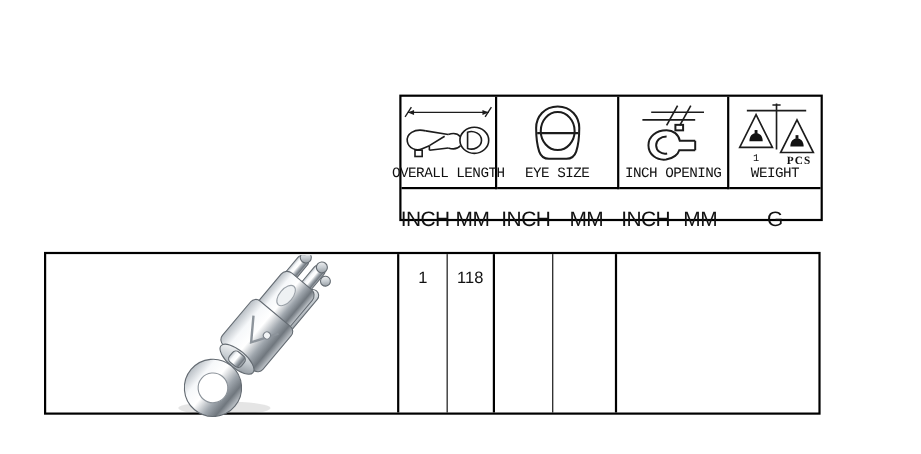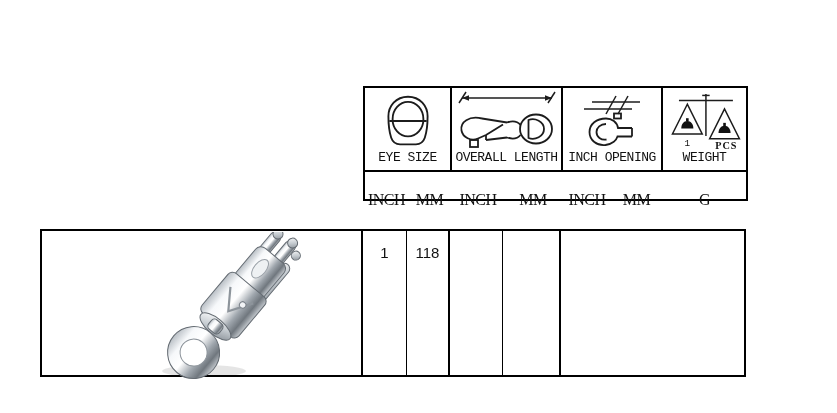--- a/index.html
+++ b/index.html
@@ -29,22 +29,22 @@
   }
   .gcell .iconwrap{flex:1;display:flex;align-items:center;justify-content:center;width:100%;}
   .glabel{
     font-family:"Liberation Mono",monospace;
     font-size:13px;letter-spacing:-0.5px;white-space:nowrap;
     line-height:1;padding-bottom:2px;
   }
   .ucell{
     grid-row:2;
     display:flex;align-items:center;justify-content:center;
-    font-family:Liberation Serif, serif;
-    font-size:16px;letter-spacing:-0.5px;
+    font-family:Liberation Sans, sans-serif;
+    font-size:19px;letter-spacing:-0.5px;
     box-sizing:border-box;
     margin-top:28px;
   }
   .span2{grid-column:span 2;}
   .br1{border-right:1px solid #000;}
   .br2{border-right:2px solid #000;}
   
   .data-table{
     position:absolute;left:40px;top:229px;
     border:2px solid #000;
@@ -62,31 +62,20 @@
   .image-cell{position:relative;box-sizing:border-box;}
   .photo-svg{position:absolute;left:110px;top:1px;}
   svg{display:block;}
 </style>
 </head>
 <body>
 
 <div class="page">
 
   <div class="spec-header">
-
-    <div class="gcell span2 br2">
-      <div class="iconwrap">
-        <svg width="56" height="56" viewBox="0 0 60 60" fill="none" stroke="#1c1c1c" stroke-width="2">
-          <path d="M30,4 C17,4 9,14 9,25 C9,31 10,42 12,48 C13.6,52.6 17,55 21.5,55 L38.5,55 C43,55 46.4,52.6 48,48 C50,42 51,31 51,25 C51,14 43,4 30,4 Z"></path>
-          <ellipse cx="30" cy="28" rx="16.5" ry="18.5"></ellipse>
-          <line x1="10" y1="30" x2="50" y2="30"></line>
-        </svg>
-      </div>
-      <div class="glabel">EYE SIZE</div>
-    </div>
 
     <div class="gcell span2 br2">
       <div class="iconwrap">
         <svg width="104" height="60" viewBox="0 0 104 60" fill="none" stroke="#1c1c1c" stroke-width="1.5">
           <line x1="7" y1="7" x2="97" y2="7"></line>
           <line x1="4" y1="12" x2="11" y2="1"></line>
           <line x1="93" y1="12" x2="100" y2="1"></line>
           <polygon points="7,7 14,4.2 14,9.8" fill="#1c1c1c" stroke="none"></polygon>
           <polygon points="97,7 90,4.2 90,9.8" fill="#1c1c1c" stroke="none"></polygon>
           <g stroke-width="1.8">
@@ -97,20 +86,31 @@
             <line x1="27" y1="27.5" x2="52" y2="31.5"></line>
             <line x1="31" y1="49" x2="52" y2="46.5"></line>
             <path d="M27,27.5 C14,24.5 5,31 6.5,39.5 C7.8,46.5 16,50.5 23,47.5 L31,44"></path>
             <line x1="31" y1="44" x2="48" y2="33.5"></line>
             <line x1="31" y1="49" x2="31" y2="44"></line>
             <rect x="15" y="49" width="8" height="7"></rect>
           </g>
         </svg>
       </div>
       <div class="glabel">OVERALL LENGTH</div>
+    </div>
+
+    <div class="gcell span2 br2">
+      <div class="iconwrap">
+        <svg width="56" height="56" viewBox="0 0 60 60" fill="none" stroke="#1c1c1c" stroke-width="2">
+          <path d="M30,4 C17,4 9,14 9,25 C9,31 10,42 12,48 C13.6,52.6 17,55 21.5,55 L38.5,55 C43,55 46.4,52.6 48,48 C50,42 51,31 51,25 C51,14 43,4 30,4 Z"></path>
+          <ellipse cx="30" cy="28" rx="16.5" ry="18.5"></ellipse>
+          <line x1="10" y1="30" x2="50" y2="30"></line>
+        </svg>
+      </div>
+      <div class="glabel">EYE SIZE</div>
     </div>
 
     <div class="gcell span2 br2">
       <div class="iconwrap">
         <svg width="92" height="58" viewBox="0 0 92 58" fill="none" stroke="#1c1c1c" stroke-width="1.5">
           <line x1="26" y1="10" x2="74" y2="10"></line>
           <line x1="18" y1="17" x2="66" y2="17"></line>
           <line x1="40" y1="22" x2="50" y2="4"></line>
           <line x1="52" y1="22" x2="62" y2="4"></line>
           <g stroke-width="1.8">

